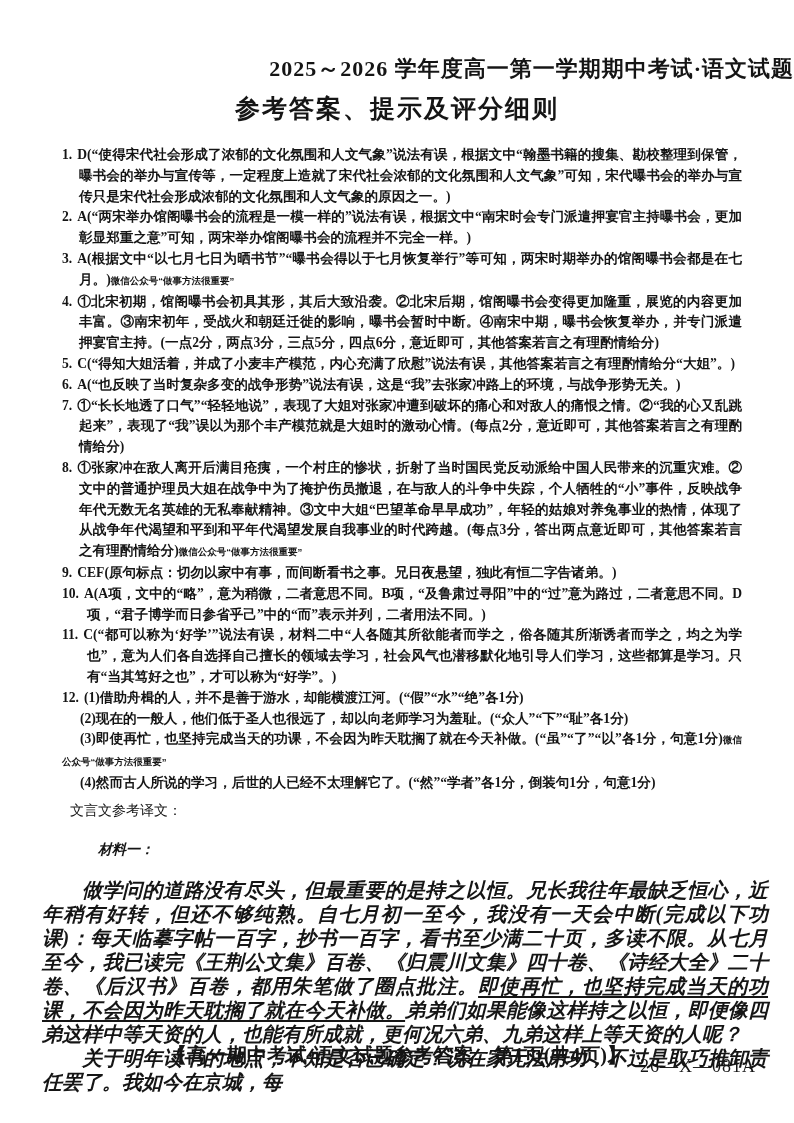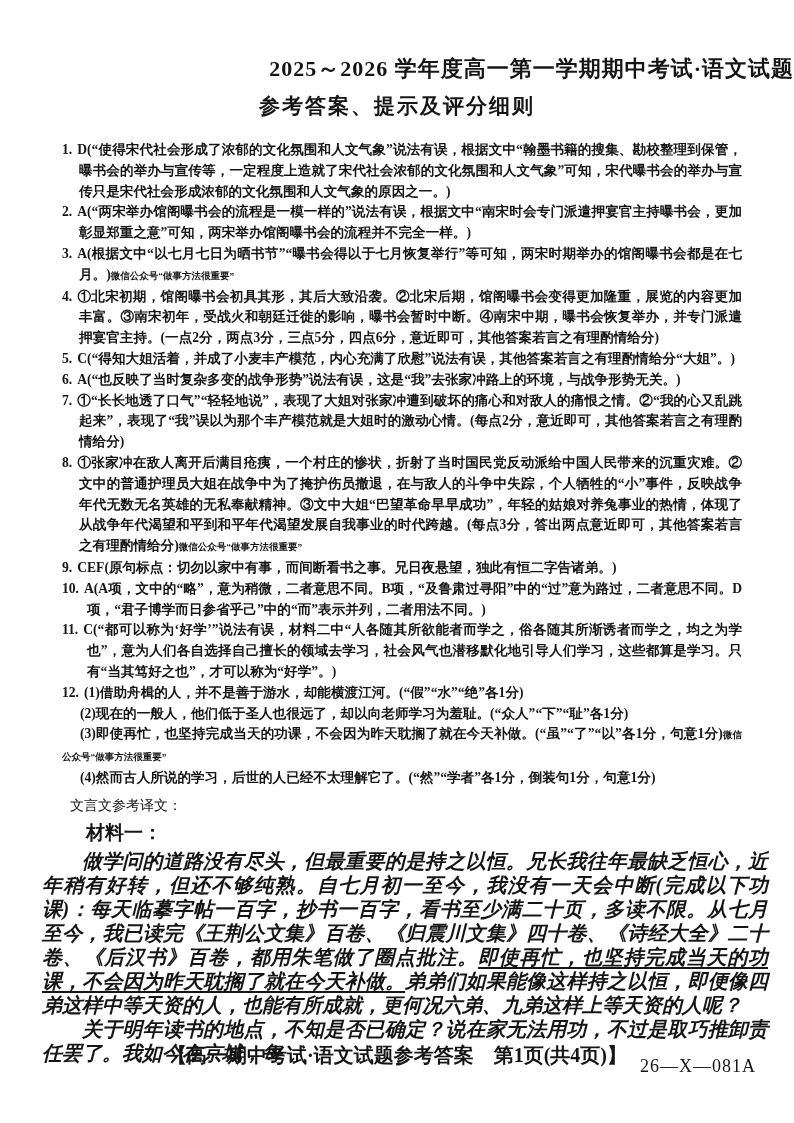--- a/index.html
+++ b/index.html
@@ -8,21 +8,21 @@
     font-family:"Liberation Serif","DejaVu Serif",serif;color:#151515;
     overflow:hidden;
   }
   .page{position:absolute;inset:0;}
   .title{
     margin:54px 0 0 0;text-align:right;
     font-size:22px;font-weight:700;letter-spacing:1px;
   }
   .subtitle{
     margin:8px 0 0 0;text-align:center;
-    font-size:21px;font-weight:700;letter-spacing:2px;
+    font-size:25px;font-weight:700;letter-spacing:2px;
   }
   .content{margin:20px 52px 0 62px;}
   .answers{
     font-size:13.6px;line-height:20.8px;text-align:justify;
     font-weight:600;
   }
   .ans{margin:0;padding-left:17px;text-indent:-17px;}
   .ans.wide{padding-left:25px;text-indent:-25px;}
   .num{padding-right:5px;}
   .wm{
@@ -31,22 +31,22 @@
     letter-spacing:0;
   }
   .ans12{margin:0;}
   .ans12 .sub{margin:0;text-indent:18px;}
   .ans12 .sub.first{text-indent:0;}
   .trans-head{
     margin:4px 0 0 8px;font-size:14px;font-weight:400;line-height:24px;
     font-family:"Liberation Sans","DejaVu Sans",sans-serif;
   }
   .trans-material{
-    margin:4px;font-size:19px;font-weight:700;line-height:24px;
-    text-indent:20px;
+    margin:16px;font-size:14px;font-weight:700;line-height:24px;
+    font-style:italic;text-indent:20px;
   }
   .t-para{
     margin:0 -26px 0 -20px;
     font-size:20px;line-height:24px;text-align:justify;
     font-style:italic;font-weight:600;text-indent:2em;
   }
   .ul-seg{text-decoration:underline;text-underline-offset:3px;}
   .footer{position:absolute;left:0;top:1042px;width:794px;}
   .footer-center{
     display:block;text-align:center;font-size:20px;font-weight:700;

